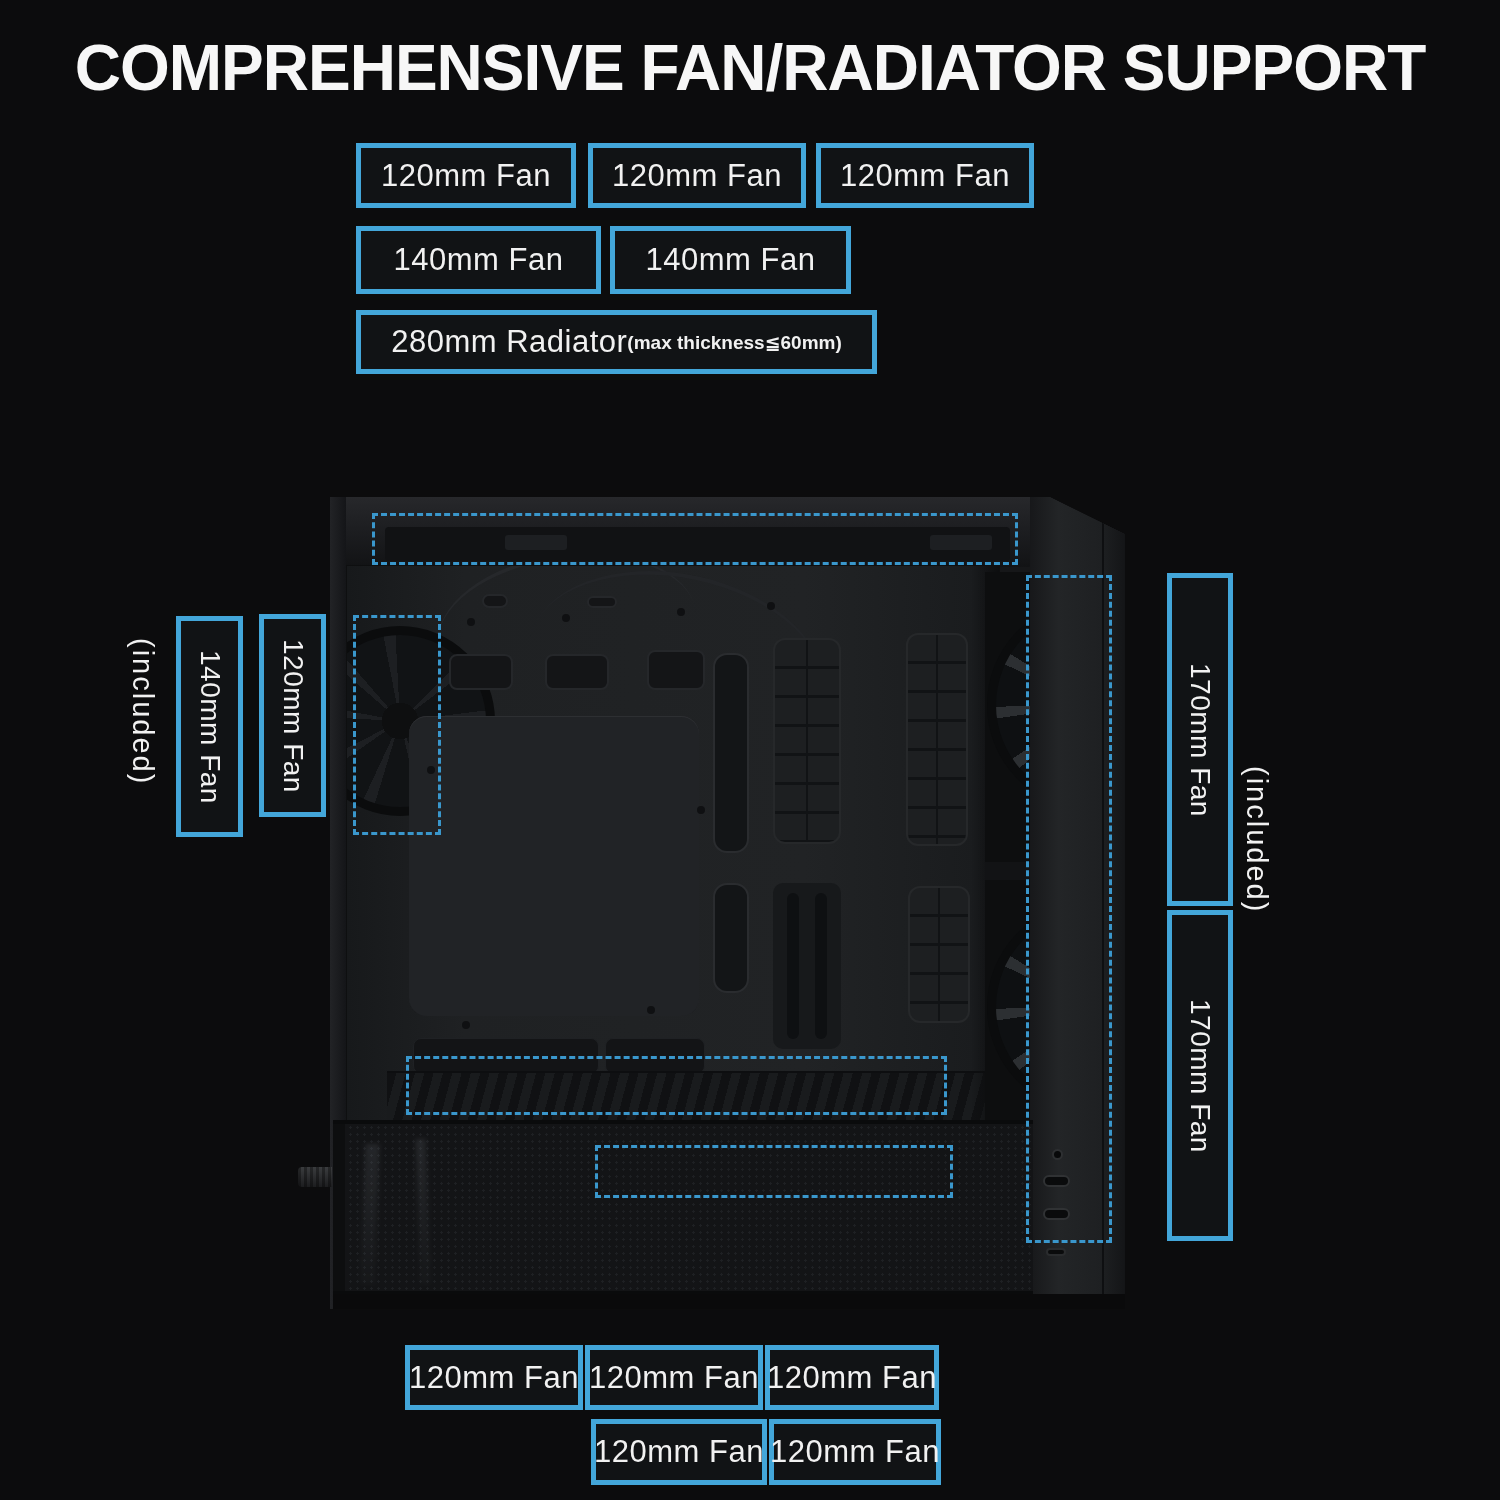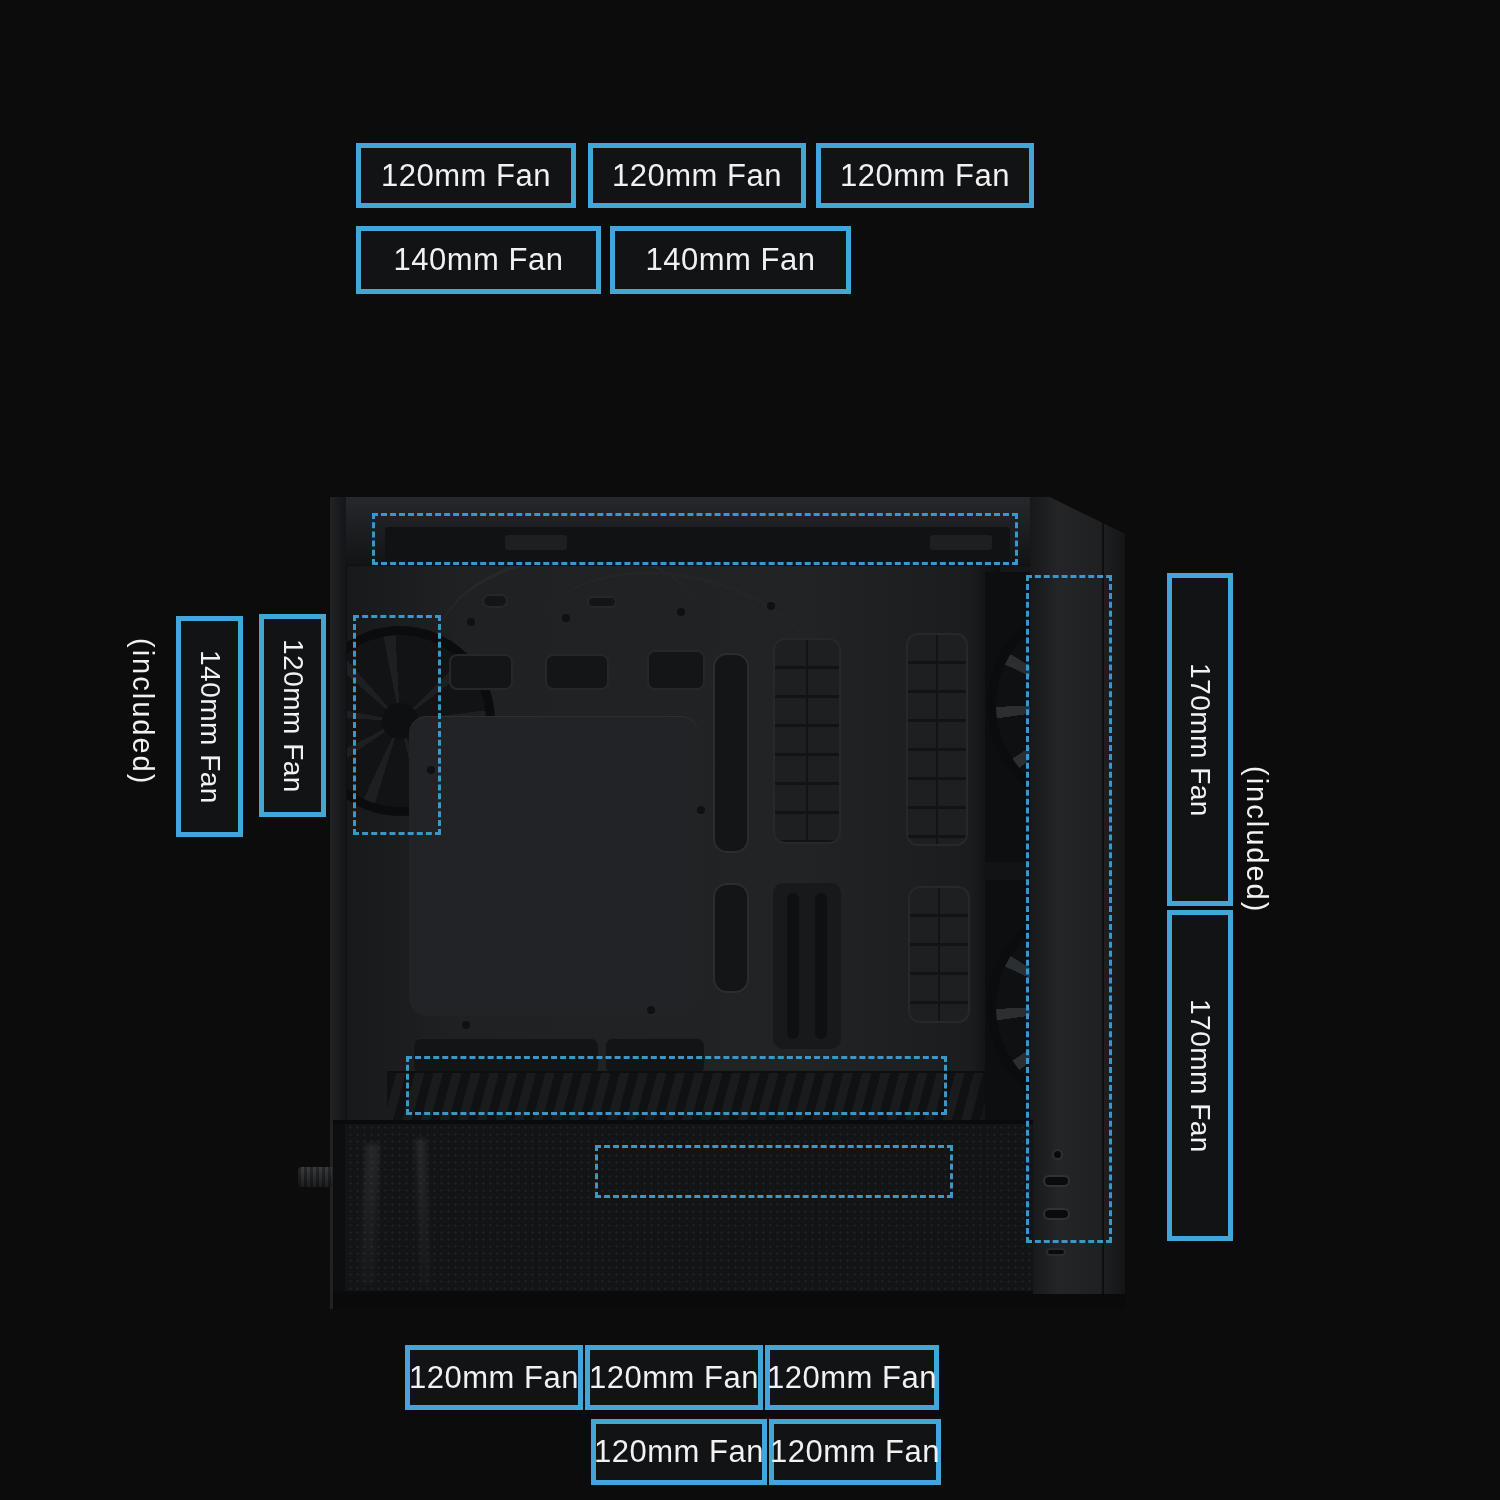--- a/index.html
+++ b/index.html
@@ -95,27 +95,32 @@
     background:
       repeating-linear-gradient(90deg,rgba(0,0,0,.35) 0 3px,rgba(0,0,0,0) 3px 6px),
       linear-gradient(180deg,#3a3c3e,#1c1d1f);
   }
 </style>
 </head>
 <body>
 
 <div class="stage">
 
+  <div class="title">COMPREHENSIVE FAN/RADIATOR SUPPORT</div>
 
   <div class="label-box" style="left:356px;top:143px;width:220px;height:65px">120mm Fan</div>
   <div class="label-box" style="left:588px;top:143px;width:218px;height:65px">120mm Fan</div>
   <div class="label-box" style="left:816px;top:143px;width:218px;height:65px">120mm Fan</div>
   <div class="label-box" style="left:356px;top:226px;width:245px;height:68px">140mm Fan</div>
   <div class="label-box" style="left:610px;top:226px;width:241px;height:68px">140mm Fan</div>
 
+  <div class="label-box" style="left:356px;top:310px;width:521px;height:64px">
+    <span>280mm Radiator</span>
+      <span class="note">(max thickness≦60mm)</span>
+  </div>
 
   <div class="vtext" style="left:126px;top:638px">(included)</div>
   <div class="label-box vert" style="left:176px;top:616px;width:67px;height:221px">140mm Fan</div>
   <div class="label-box vert" style="left:259px;top:614px;width:67px;height:203px">120mm Fan</div>
 
   <div class="label-box vert" style="left:1167px;top:573px;width:66px;height:333px">170mm Fan</div>
   <div class="label-box vert" style="left:1167px;top:910px;width:66px;height:331px">170mm Fan</div>
   <div class="vtext" style="left:1240px;top:766px">(included)</div>
 
   <div class="label-box" style="left:405px;top:1345px;width:178px;height:65px">120mm Fan</div>

